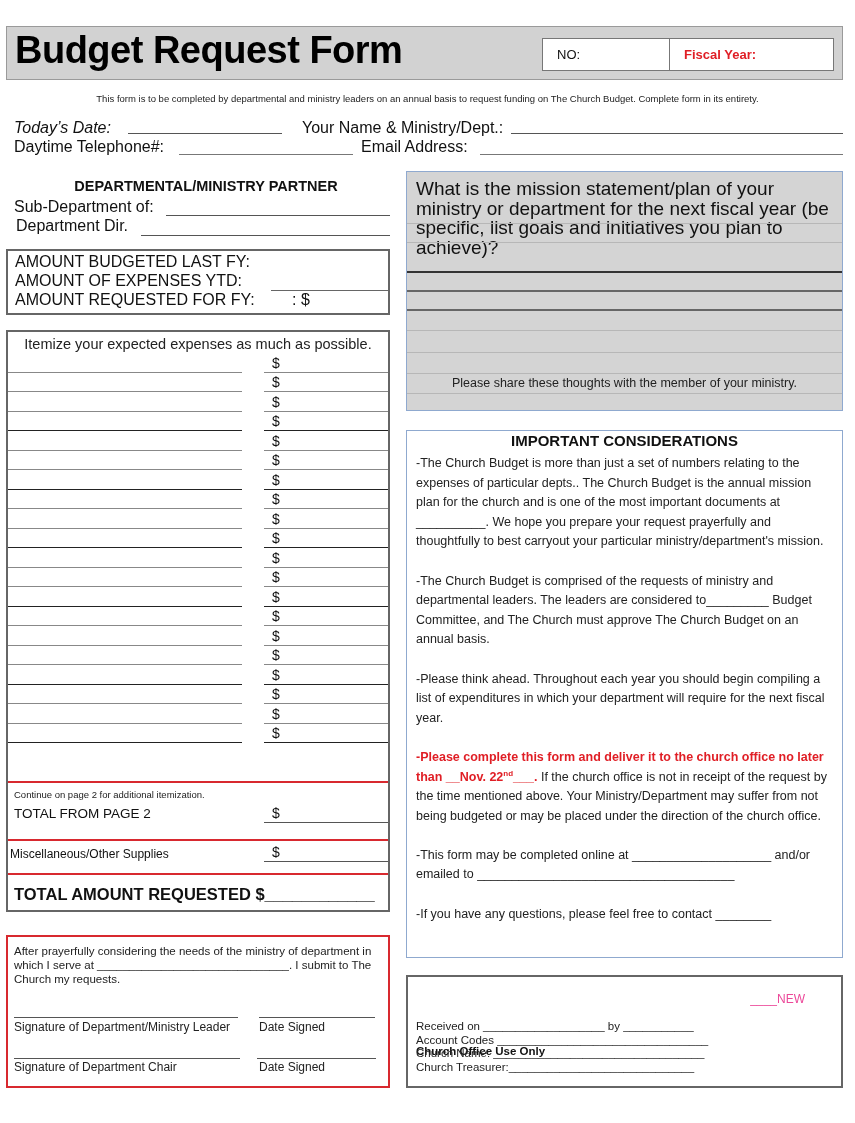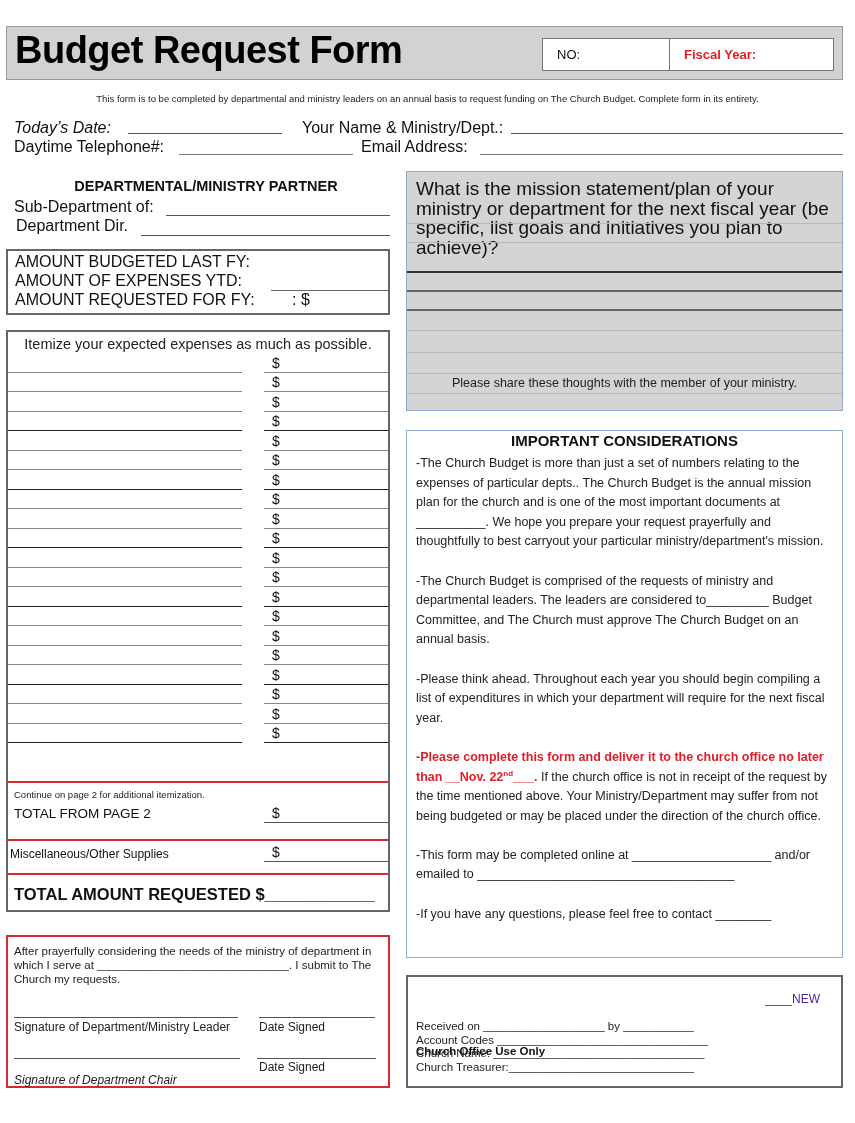--- a/index.html
+++ b/index.html
@@ -61,21 +61,21 @@
   #consid-box { left: 406px; top: 430px; width: 437px; height: 528px; border: 1px solid #8fa9cf; }
   #consid-title { left: 0; top: 1px; width: 100%; text-align: center; font-size: 15px; font-weight: bold; }
   #consid-body { left: 9px; top: 23px; width: 420px; font-size: 12.5px; line-height: 19.6px; color: #222; }
   #consid-body p { margin-bottom: 19.6px; }
   .red-bold { color: #e01e25; font-weight: bold; }
   sup { font-size: 8px; line-height: 0; }
 
   
   #office-box { left: 406px; top: 975px; width: 437px; height: 113px; border: 2px solid #666; }
   #office-title { left: 8px; top: 29px; font-size: 11.5px; font-weight: bold; margin-top: 39px; }
-  #office-new { right: 21px; top: 15px; font-size: 12px; color: #4c1d95; }
+  #office-new { right: 36px; top: 15px; font-size: 12px; color: #ec4899; }
   #office-lines { left: 8px; top: 43px; font-size: 11.5px; line-height: 13.5px; color: #222; }
 </style>
 </head>
 <body>
 
 <div id="header" class="abs">
   <div id="title" class="abs">Budget Request Form</div>
   <div id="nofy" class="abs">
     <div id="no-cell" class="cell">
         <span>NO:</span>
@@ -271,21 +271,21 @@
 </div>
 
 <div id="sig-box" class="abs">
   <div id="sig-text" class="abs">After prayerfully considering the needs of the ministry of department in which I serve at ______________________________. I submit to The Church my requests.</div>
   <div class="sig-line" style="left:6px; top:80px; width:224px;"></div>
   <div class="sig-line" style="left:251px; top:80px; width:116px;"></div>
   <div class="sig-lbl" style="left:6px; top:83px;">Signature of Department/Ministry Leader</div>
   <div class="sig-lbl" style="left:251px; top:83px;">Date Signed</div>
   <div class="sig-line" style="left:6px; top:121px; width:226px;"></div>
   <div class="sig-line" style="left:249px; top:121px; width:119px;"></div>
-  <div class="sig-lbl" style="left:6px; top:136px;font-style:italic;">Signature of Department Chair</div>
+  <div class="sig-lbl" style="left:6px; top:123px;">Signature of Department Chair</div>
   <div class="sig-lbl" style="left:251px; top:123px;">Date Signed</div>
 </div>
 
 <div id="consid-box" class="abs">
   <div id="consid-title" class="abs">IMPORTANT CONSIDERATIONS</div>
   <div id="consid-body" class="abs">
     <p>-The Church Budget is more than just a set of numbers relating to the expenses of particular depts.. The Church Budget is the annual mission plan for the church and is one of the most important documents at __________. We hope you prepare your request prayerfully and thoughtfully to best carryout your particular ministry/department's mission.</p>
     <p>-The Church Budget is comprised of the requests of ministry and departmental leaders. The leaders are considered to_________ Budget Committee, and The Church must approve The Church Budget on an annual basis.</p>
     <p>-Please think ahead. Throughout each year you should begin compiling a list of expenditures in which your department will require for the next fiscal year.</p>
     <p><span class="red-bold">-Please complete this form and deliver it to the church office no later than __Nov. 22</span><sup class="red-bold">nd</sup><span class="red-bold">___.</span><span> If the church office is not in receipt of the request by the time mentioned above. Your Ministry/Department may suffer from not being budgeted or may be placed under the direction of the church office.</span></p>

